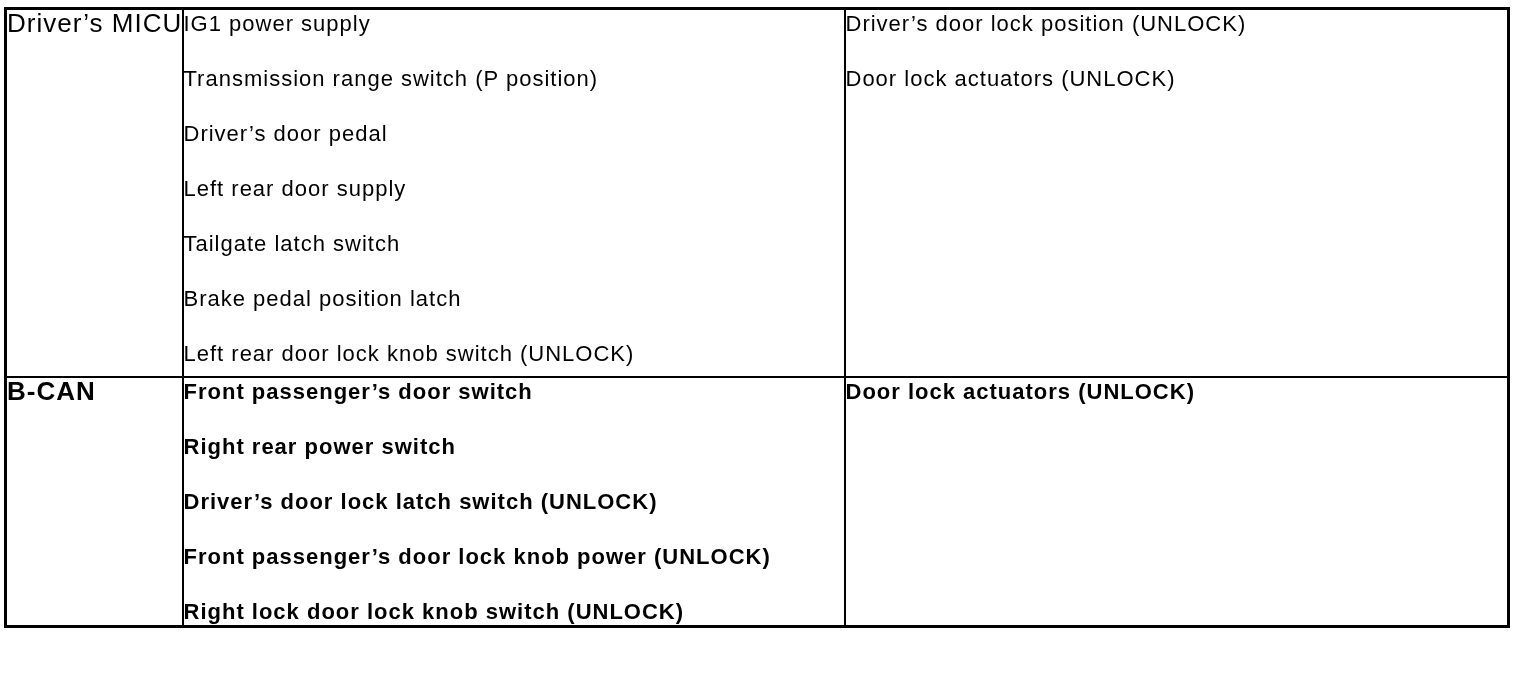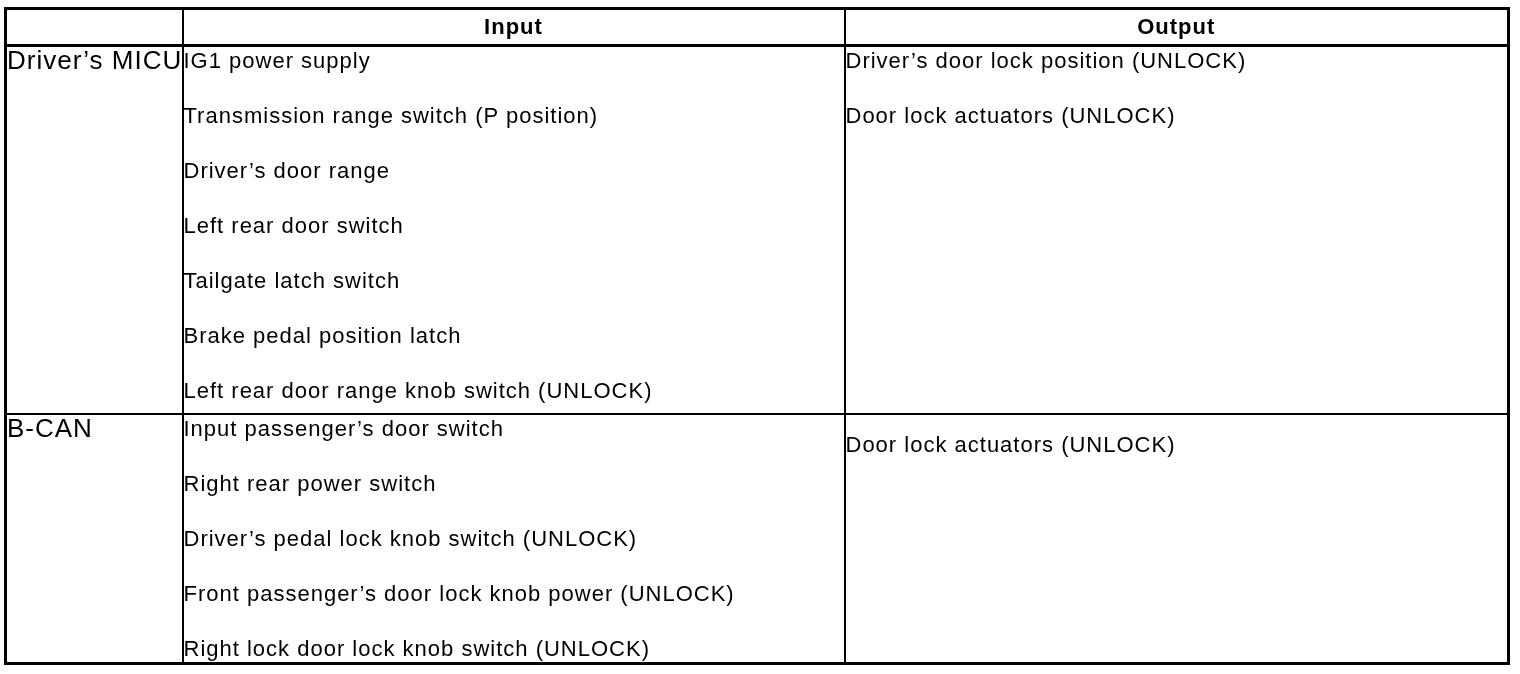--- a/index.html
+++ b/index.html
@@ -43,82 +43,77 @@
     height: 31px;
     border-bottom: 3px solid #000000;
     font-weight: bold;
     font-size: 22px;
     letter-spacing: 1px;
     text-align: center;
     vertical-align: middle;
     padding: 1px 0 2px 0;
   }
   tr.body-row-1 { height: 368px; }
-  tr.body-row-2 { height: 176px; }
+  tr.body-row-2 { height: 176px; font-weight: bold; }
 
   td.source-cell {
     font-size: 26px;
     letter-spacing: 1px;
     line-height: 27px;
     padding: 8px 2px 0 4px;
     white-space: nowrap;
     margin-top: 48px;
   }
   td.list-cell {
     padding: 8px 2px 0 5px;
   }
   .item {
     font-size: 22px;
     letter-spacing: 1px;
     line-height: 27px;
     margin: 0 0 28px 0;
     white-space: nowrap;
   }
-  .item:last-child { margin-bottom: 0; margin-top: 16px; }
+  .item:last-child { margin-bottom: 0; }
 </style>
 </head>
 <body>
 
 <div class="page">
   <table class="io-table">
     <colgroup>
       <col class="c-source">
       <col class="c-input">
       <col class="c-output">
     </colgroup>
     <tbody>
-        <tr class="header-row">
-      <th></th>
-      <th>Input</th>
-      <th>Output</th>
-    </tr>
 
     <tr class="body-row-1">
       <td class="source-cell">Driver’s MICU</td>
       <td class="list-cell">
         <div class="item">IG1 power supply</div>
         <div class="item">Transmission range switch (P position)</div>
-        <div class="item">Driver’s door range</div>
-        <div class="item">Left rear door switch</div>
+        <div class="item">Driver’s door pedal</div>
+        <div class="item">Left rear door supply</div>
         <div class="item">Tailgate latch switch</div>
         <div class="item">Brake pedal position latch</div>
-        <div class="item">Left rear door range knob switch (UNLOCK)</div>
+        <div class="item">Left rear door lock knob switch (UNLOCK)</div>
       </td>
       <td class="list-cell">
         <div class="item">Driver’s door lock position (UNLOCK)</div>
         <div class="item">Door lock actuators (UNLOCK)</div>
       </td>
     </tr>
 
     <tr class="body-row-2">
       <td class="source-cell">B-CAN</td>
       <td class="list-cell">
-        <div class="item">Input passenger’s door switch</div>
+        <div class="item">Front passenger’s door switch</div>
         <div class="item">Right rear power switch</div>
-        <div class="item">Driver’s pedal lock knob switch (UNLOCK)</div>
+        <div class="item">Driver’s door lock latch switch (UNLOCK)</div>
         <div class="item">Front passenger’s door lock knob power (UNLOCK)</div>
         <div class="item">Right lock door lock knob switch (UNLOCK)</div>
       </td>
       <td class="list-cell">
         <div class="item">Door lock actuators (UNLOCK)</div>
       </td>
     </tr>
   </tbody>
     </table>
 </div>

